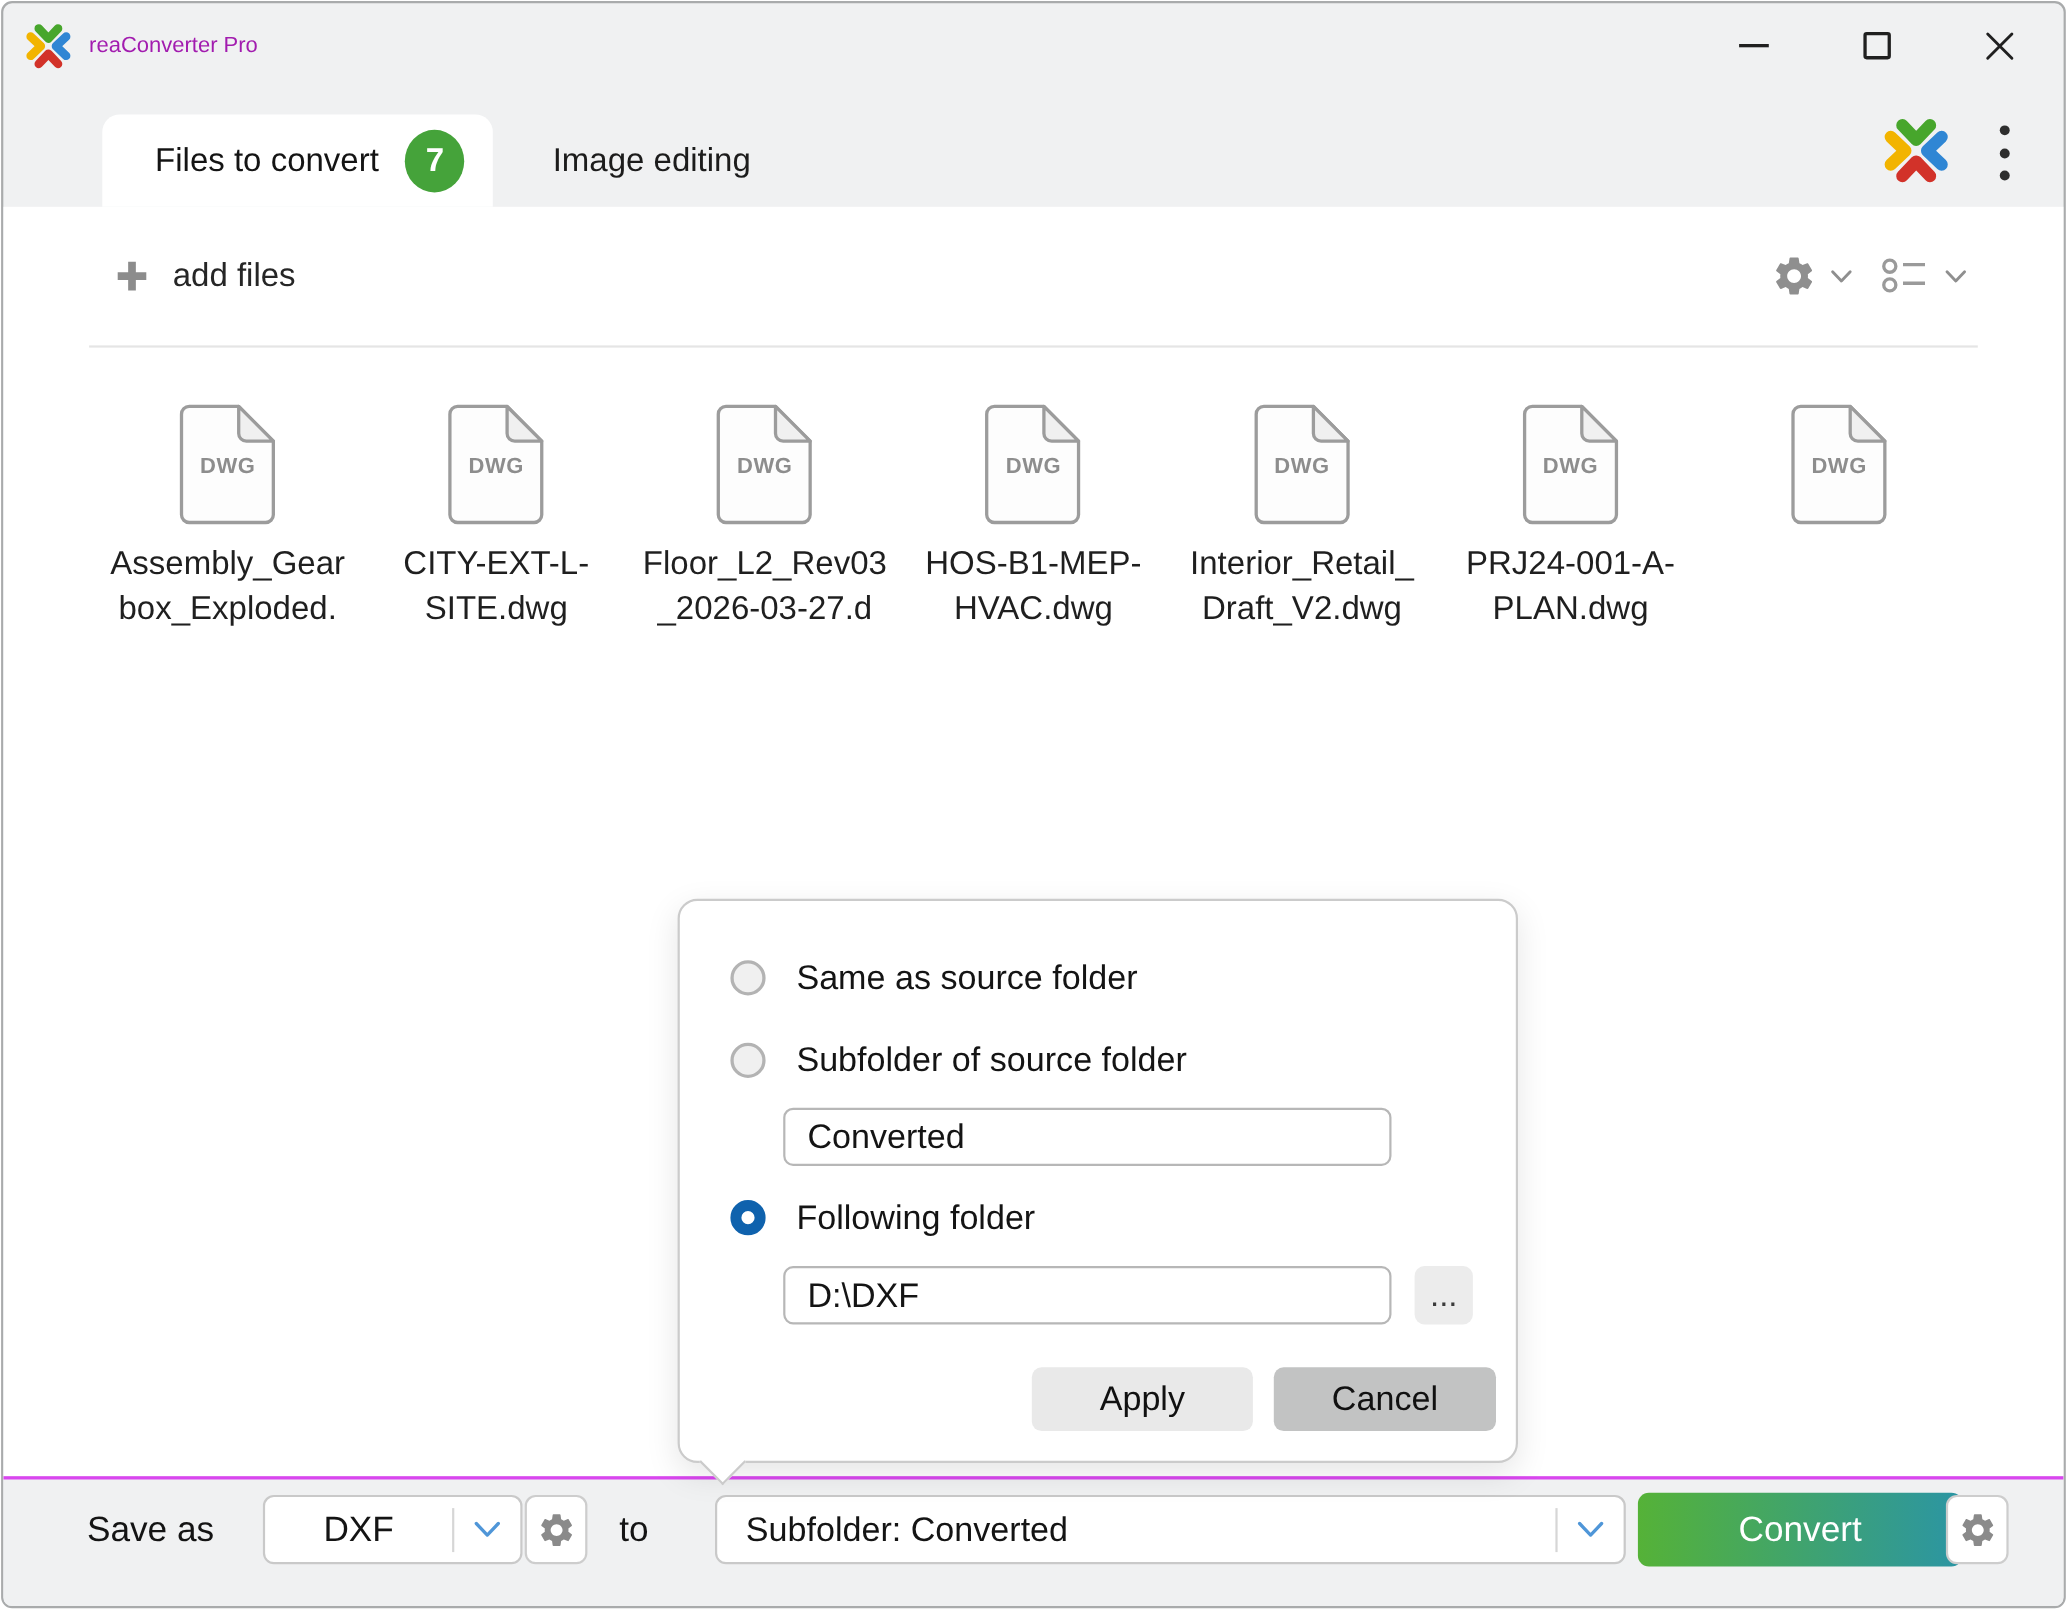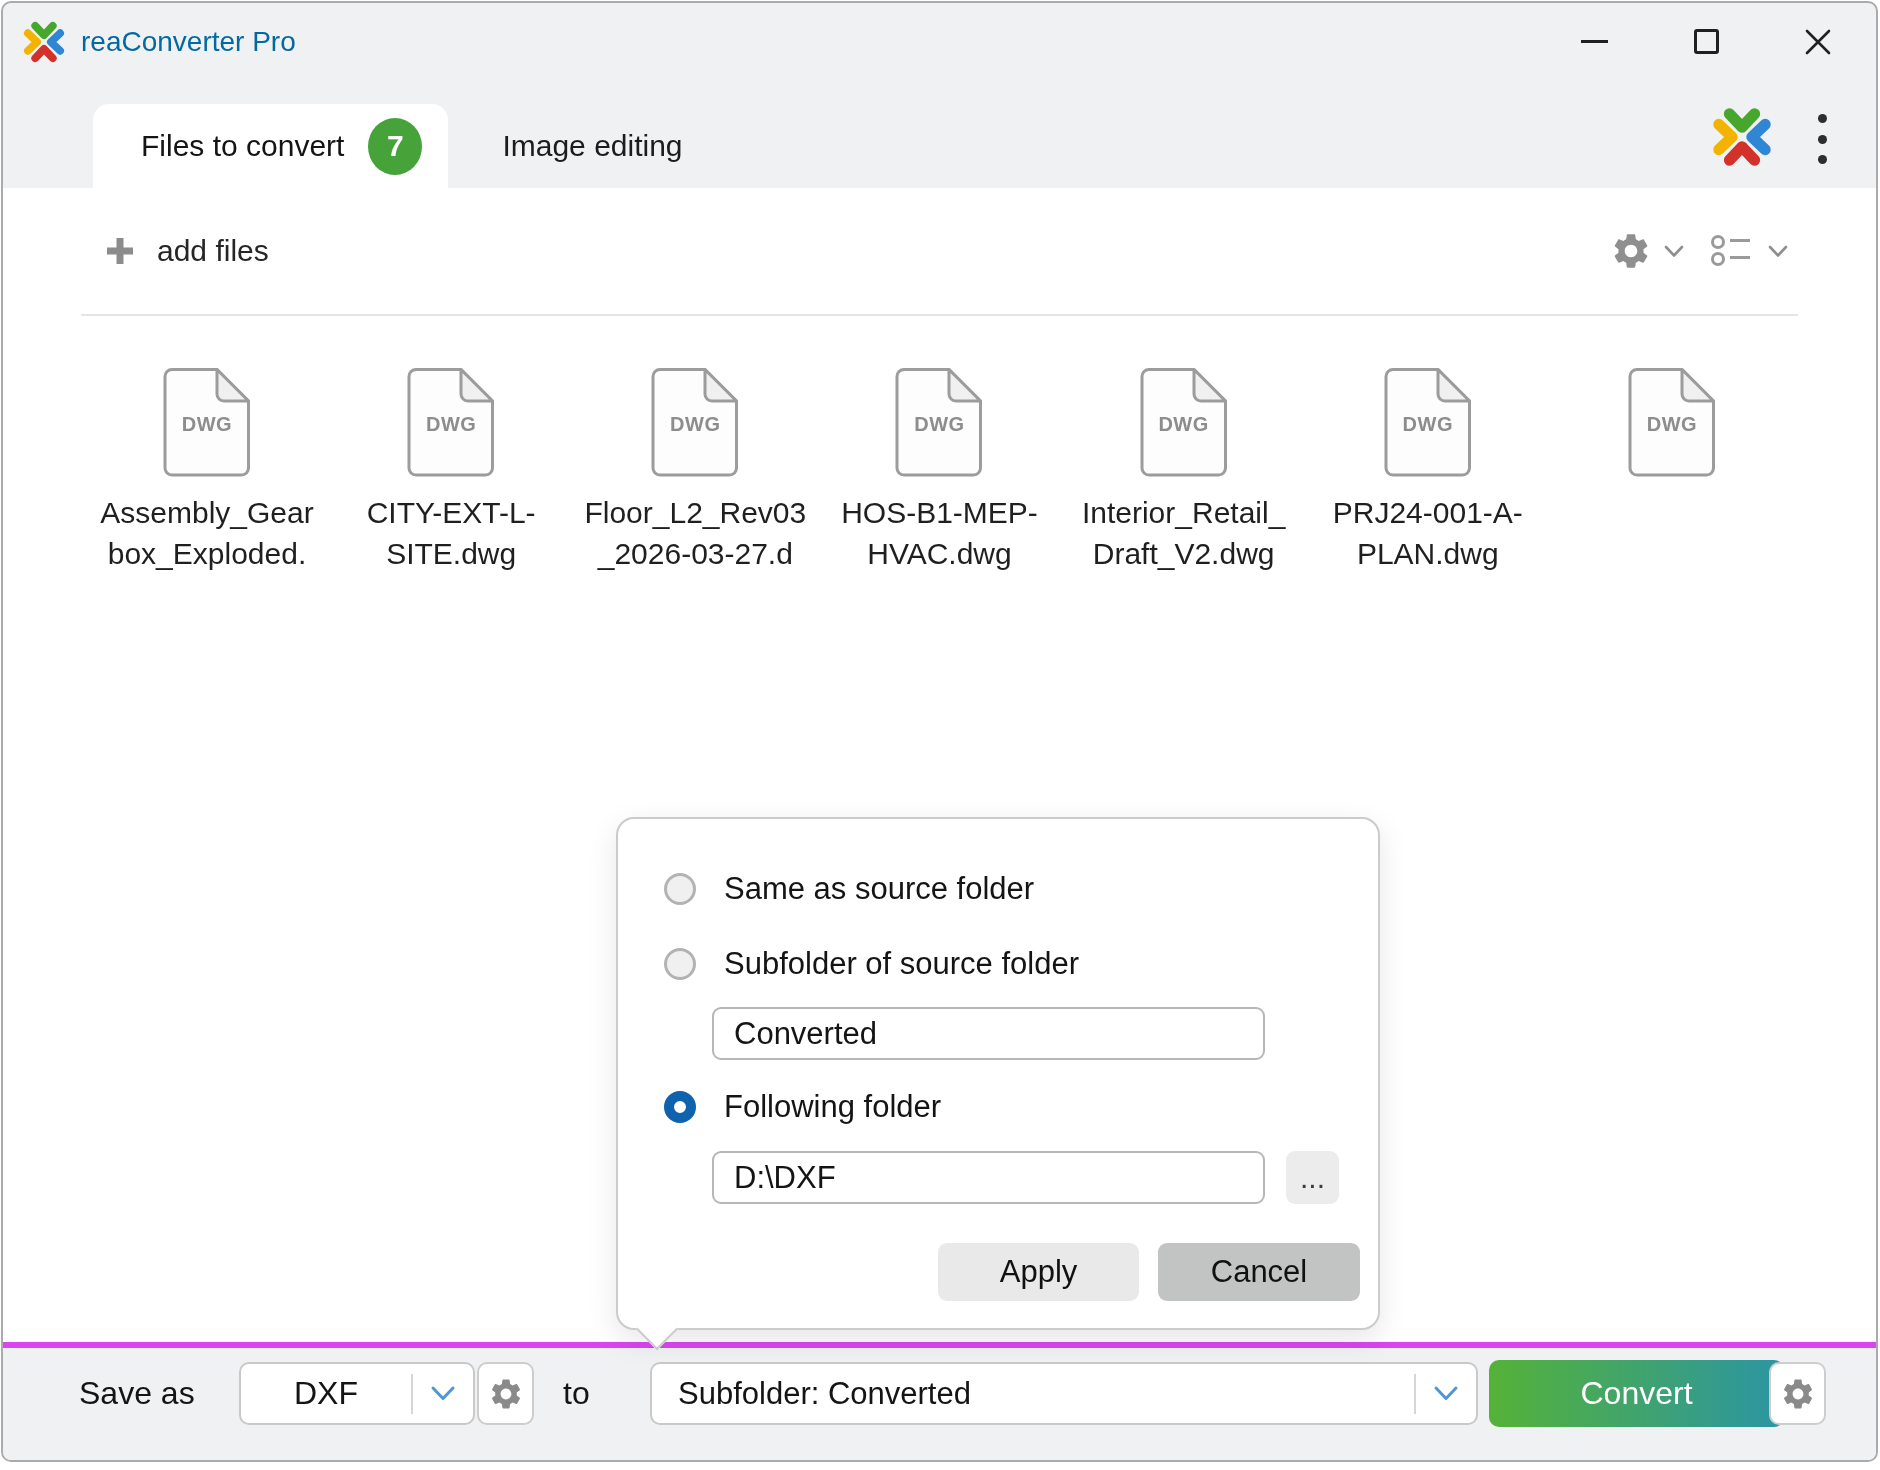--- a/index.html
+++ b/index.html
@@ -5,21 +5,21 @@
   * { margin:0; padding:0; box-sizing:border-box; }
   html,body { width:1880px; height:1470px; background:#fff; font-family:"Liberation Sans", sans-serif; overflow:hidden; }
 
   .window {
     position:absolute; left:1px; top:1px; width:1877px; height:1461px;
     background:#f0f1f2; border:2px solid #a9abac; border-radius:10px; overflow:hidden;
   }
 
   
   .titlebar { position:absolute; top:0; left:0; right:0; height:77px; display:flex; align-items:center; padding-left:18px; }
-  .app-title { margin-left:14px; font-size:28px; color:#0369a1; }
+  .app-title { margin-left:14px; font-size:20px; color:#a21caf; }
   .win-controls { position:absolute; right:18px; top:0; height:77px; display:flex; align-items:center; gap:32px; }
   .win-btn { width:80px; height:60px; display:flex; align-items:center; justify-content:center; cursor:default; }
   .glyph-min { width:27px; height:3px; background:#202020; }
   .glyph-max { width:25px; height:25px; border:3px solid #202020; border-radius:3px; }
 
   
   .tabstrip { position:absolute; top:77px; left:0; right:0; height:108px; display:flex; align-items:flex-end; padding-left:90px; }
   .tab-active { height:84px; background:#fff; border-radius:16px 16px 0 0; display:flex; align-items:center; padding:0 26px 0 48px; gap:24px; }
   .tab-active .tab-label { font-size:30px; color:#141414; }
   .badge { width:54px; height:57px; border-radius:50%; background:var(--accent-green,#45a33a); color:#fff;
@@ -57,21 +57,21 @@
   .dlg-input { position:absolute; left:94px; width:553px; height:53px; border:2px solid #b7b7b7; border-radius:9px;
                font-family:"Liberation Sans",sans-serif; font-size:31px; padding:0 20px; color:#141414; background:#fff; }
   .dlg-input.i0 { top:188px; } .dlg-input.i1 { top:332px; }
   .browse-btn { position:absolute; left:668px; top:332px; width:53px; height:53px; border:none; border-radius:9px;
                 background:#ececec; font-size:30px; color:#3c3c3c; }
   .dlg-btn { position:absolute; top:424px; height:58px; border:none; border-radius:9px; font-family:"Liberation Sans",sans-serif; font-size:31px; color:#111; }
   .btn-apply { left:320px; width:201px; background:#e9e9e9; }
   .btn-cancel { left:540px; width:202px; background:#c2c3c3; }
 
   
-  .bottombar { position:absolute; left:0; right:0; bottom:0; height:118px; background:#f0f1f2; border-top:6px solid #d946ef; }
+  .bottombar { position:absolute; left:0; right:0; bottom:0; height:118px; background:#f0f1f2; border-top:3px solid #d946ef; }
   .bb-label { position:absolute; top:14px; height:63px; display:flex; align-items:center; font-size:32px; color:#141414; }
   .lbl-saveas { left:76px; } .lbl-to { left:560px; }
   .combo { position:absolute; top:14px; height:63px; background:#fff; border:2px solid #c9c9c9; border-radius:10px; display:flex; align-items:center; }
   .combo-format { left:236px; width:236px; }
   .combo-format .combo-value { flex:1; text-align:center; font-size:32px; color:#141414; }
   .combo-dest { left:647px; width:828px; }
   .combo-dest .combo-value { flex:1; padding-left:26px; font-size:31px; color:#141414; }
   .combo .sep { width:2px; height:40px; background:#d6d6d6; }
   .combo .chev-zone { width:60px; display:flex; align-items:center; justify-content:center; }
   .gear-btn { position:absolute; top:14px; width:57px; height:63px; background:#fff; border:2px solid #cdcdcd; border-radius:10px;

